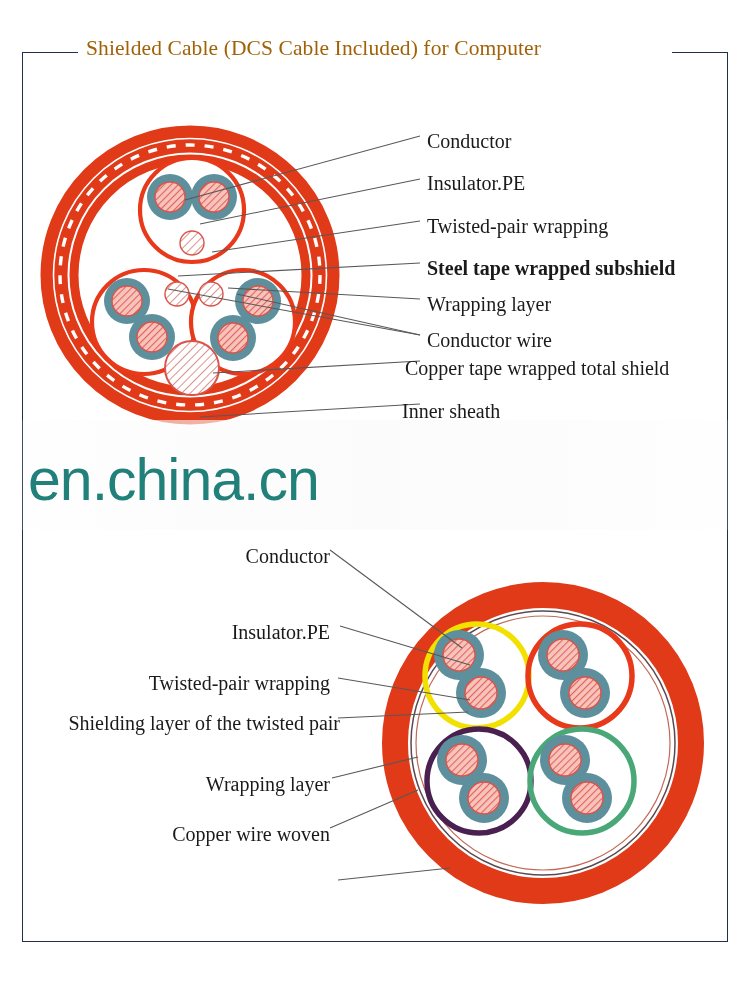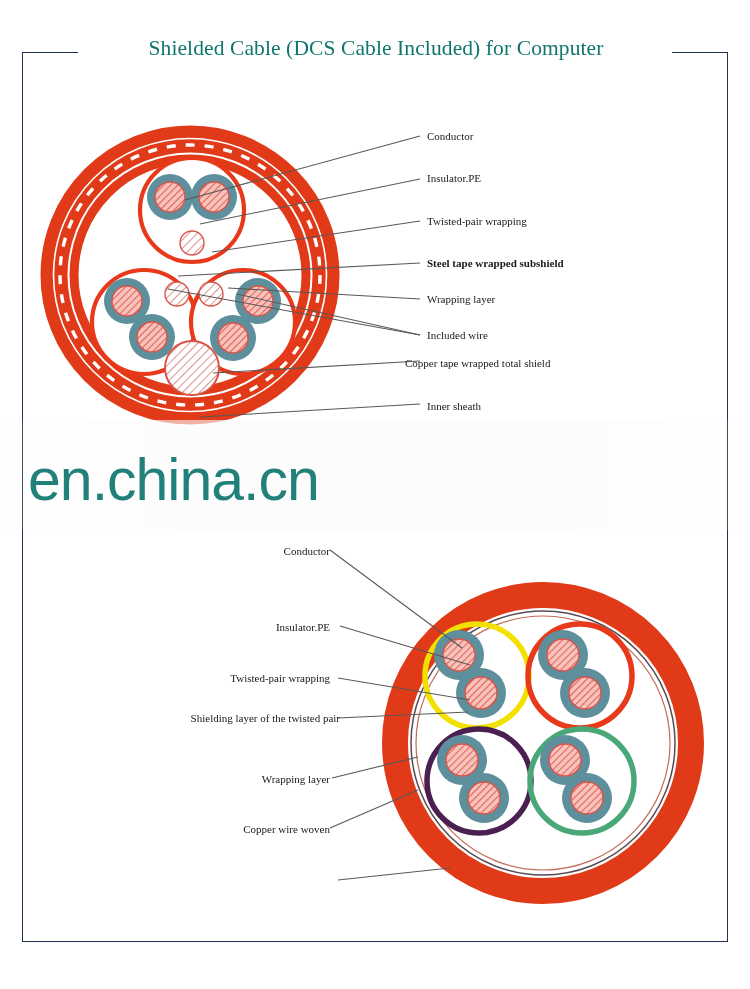--- a/index.html
+++ b/index.html
@@ -33,32 +33,32 @@
   .frame-bottom { left: 22px;  top: 941px; width: 706px; height: 1.4px; }
   .frame-top-l  { left: 22px;  top: 52px;  width: 56px;  height: 1.4px; }
   .frame-top-r  { left: 672px; top: 52px;  width: 56px;  height: 1.4px; }
 
   
   #title {
     position: absolute;
     left: 86px;
     top: 36px;
     width: 580px;
-    text-align: center;
+    text-align: left;
     font-size: 21.5px;
-    color: #0f766e;
+    color: #a16207;
     letter-spacing: 0.1px;
     white-space: nowrap;
     font-family: "Liberation Serif", "DejaVu Serif", serif;
   }
 
   
   .label {
     position: absolute;
-    font-size: 11px;
+    font-size: 20px;
     color: #1a1a1a;
     white-space: nowrap;
     font-family: "Liberation Serif", "DejaVu Serif", serif;
     line-height: 1;
   }
   .label.right-anchor { text-align: right; }
 
   
   .diagram {
     position: absolute;
@@ -235,23 +235,23 @@
       <line x1="330" y1="828" x2="418" y2="790"></line>
       <line x1="338" y1="880" x2="450" y2="868"></line>
     </g>
   </svg>
 
   <div class="label" style="left:427px; top:131px;">Conductor</div>
   <div class="label" style="left:427px; top:173px;">Insulator.PE</div>
   <div class="label" style="left:427px; top:216px;">Twisted-pair wrapping</div>
   <div class="label" style="left:427px; top:258px;font-weight:bold;">Steel tape wrapped subshield</div>
   <div class="label" style="left:427px; top:294px;">Wrapping layer</div>
-  <div class="label" style="left:427px; top:330px;">Included wire</div>
+  <div class="label" style="left:427px; top:330px;">Conductor wire</div>
   <div class="label" style="left:405px; top:358px;">Copper tape wrapped total shield</div>
-  <div class="label" style="left:427px; top:401px;">Inner sheath</div>
+  <div class="label" style="left:402px; top:401px;">Inner sheath</div>
 
   <div class="label right-anchor" style="left:30px; top:546px; width:300px;">Conductor</div>
   <div class="label right-anchor" style="left:30px; top:622px; width:300px;">Insulator.PE</div>
   <div class="label right-anchor" style="left:30px; top:673px; width:300px;">Twisted-pair wrapping</div>
   <div class="label right-anchor" style="left:40px; top:713px; width:300px;">Shielding layer of the twisted pair</div>
   <div class="label right-anchor" style="left:30px; top:774px; width:300px;">Wrapping layer</div>
   <div class="label right-anchor" style="left:30px; top:824px; width:300px;">Copper wire woven</div>
 
   <div id="watermark-bar"></div>
   <div id="watermark">en.china.cn</div>

